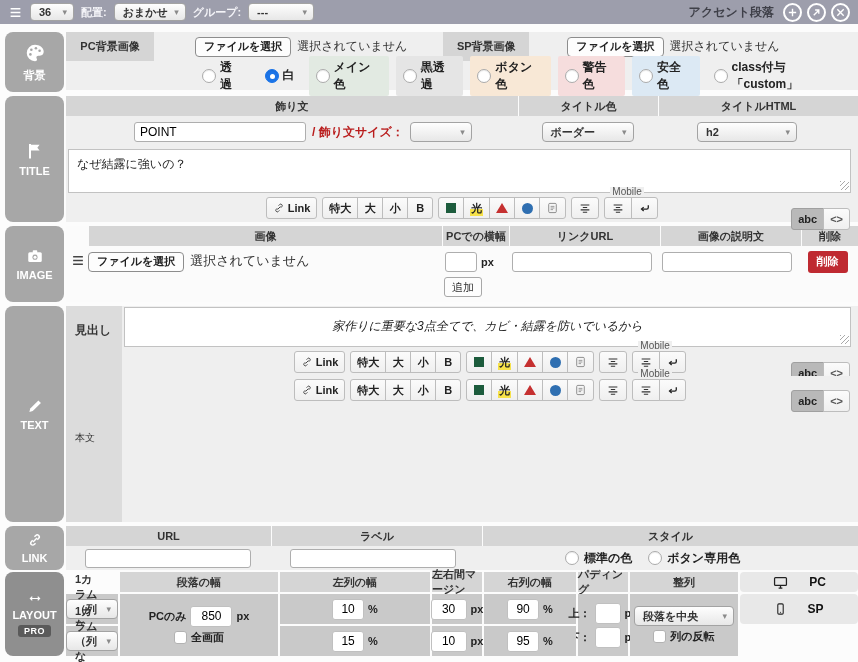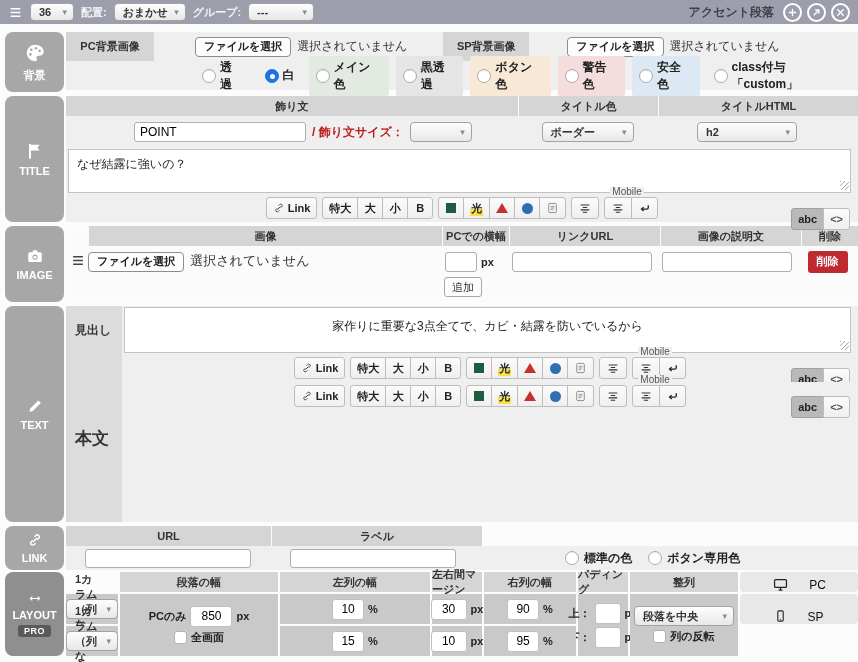--- a/index.html
+++ b/index.html
@@ -76,35 +76,35 @@
   .img-row{height:31px;background:#fbfbfb;display:grid;grid-template-columns:22px 353px 66px 150px 140px 1fr;align-items:center;}
   .img-add{height:24px;background:#fbfbfb;display:flex;align-items:flex-start;padding-left:378px;}
   .addbtn{border:1px solid #a8a8a8;border-radius:3px;background:#fdfdfd;font-size:11px;color:#333;height:20px;padding:0 7px;cursor:pointer;}
   .delbtn{background:#bf2a31;color:#fff;border:none;border-radius:3px;font:bold 11px "Liberation Sans","DejaVu Sans",sans-serif;height:22px;padding:0 9px;cursor:pointer;}
   
   .sec-text{height:216px;}
   .text-flex{display:flex;flex:1;min-width:0;}
   .lblcol{width:56px;min-width:56px;background:#dcdcdc;display:flex;flex-direction:column;}
   .lblcol .l1{height:48px;display:flex;align-items:center;padding-left:9px;font-weight:bold;font-size:12px;color:#333;}
   .lblcol .sp1{height:28px;}
-  .lblcol .l2{height:112px;display:flex;align-items:center;padding-left:9px;font-weight:bold;font-size:17px;color:#333;}
+  .lblcol .l2{height:112px;display:flex;align-items:center;padding-left:9px;font-weight:normal;font-size:10px;color:#333;}
   .text-main{flex:1;min-width:0;background:#efefef;}
   
   .sec-link{height:44px;margin-bottom:2px;}
   .link-grid{display:grid;grid-template-columns:205px 210px 1fr;gap:1px;height:20px;}
   .link-row{height:24px;background:#efefef;display:grid;grid-template-columns:205px 210px 1fr;align-items:center;}
   .stylerads{display:flex;align-items:center;gap:16px;padding-left:84px;}
   .radpair{display:flex;align-items:center;gap:5px;}
   
   .sec-layout{height:84px;}
   .tab.laytab{background:#8f8f8f;}
   .probadge{background:#5a5a5a;border-radius:3px;font-size:9px;padding:1px 6px;letter-spacing:.5px;}
   .lay-grid{display:grid;grid-template-columns:52px 158px 150px 50px 92px 50px 108px 1fr;grid-template-rows:20px 30px 30px;gap:2px;}
   .lcell{background:#c9c9c9;display:flex;align-items:center;justify-content:center;gap:4px;font-size:11px;font-weight:bold;color:#222;}
-  .dev{background:#e8e8e8;border-radius:4px;font-size:12px;font-weight:normal;color:#111;display:flex;align-items:flex-end;justify-content:center;gap:20px;}
+  .dev{background:#e8e8e8;border-radius:4px;font-size:12px;font-weight:bold;color:#111;display:flex;align-items:center;justify-content:center;gap:20px;}
   .span2{grid-row:span 2;flex-direction:column;gap:3px;}
   .lrow{display:flex;align-items:center;gap:4px;}
   .unit{font-weight:bold;font-size:11px;color:#222;}
 </style>
 </head>
 <body>
 
 <div class="page">
 
   <div class="topbar">
@@ -347,21 +347,21 @@
       <span>TEXT</span>
     </div>
     <div class="text-flex">
       <div class="lblcol">
         <span class="l1">見出し</span>
         <span class="sp1"></span>
         <span class="l2">本文</span>
       </div>
       <div class="text-main">
         <div class="ta-wrap" style="background:#efefef">
-          <textarea class="center" style="height: 46px;">家作りに重要な3点全てで、カビ・結露を防いでいるから</textarea>
+          <textarea class="center" style="height: 40px; font-style: italic;">家作りに重要な3点全てで、カビ・結露を防いでいるから</textarea>
         </div>
 
         <div class="toolbar">
           <span class="tb-c">
             <button class="tbtn">
                 <svg width="12" height="12" viewBox="0 0 24 24" style="margin-right:3px">
                   <path d="M9 15l6-6" stroke="#444" stroke-width="2"></path>
                   <path d="M8.5 12.5l-2 2a3 3 0 104.3 4.3l2-2M15.5 11.5l2-2a3 3 0 10-4.3-4.3l-2 2" stroke="#444" stroke-width="2" fill="none"></path>
                 </svg>
                 <span>Link</span>
@@ -491,20 +491,21 @@
       <svg width="16" height="16" viewBox="0 0 24 24">
           <path d="M9 15l6-6" stroke="#fff" stroke-width="2.2"></path>
           <path d="M8.5 12.5l-2 2a3 3 0 104.3 4.3l2-2M15.5 11.5l2-2a3 3 0 10-4.3-4.3l-2 2" stroke="#fff" stroke-width="2.2" fill="none"></path>
         </svg>
       <span>LINK</span>
     </div>
     <div class="content">
       <div class="link-grid">
         <span class="hdr">URL</span>
         <span class="hdr">ラベル</span>
+        <span class="hdr">スタイル</span>
       </div>
       <div class="link-row">
         <span style="padding-left:19px"><input class="inp" style="width: 166px; height: 19px;"></span>
         <span style="padding-left:19px"><input class="inp" style="width: 166px; height: 19px;"></span>
         <span class="stylerads">
           <span class="radpair">
               <span class="radio"></span>
               <span class="optlbl">標準の色</span>
             </span>
           <span class="radpair">

